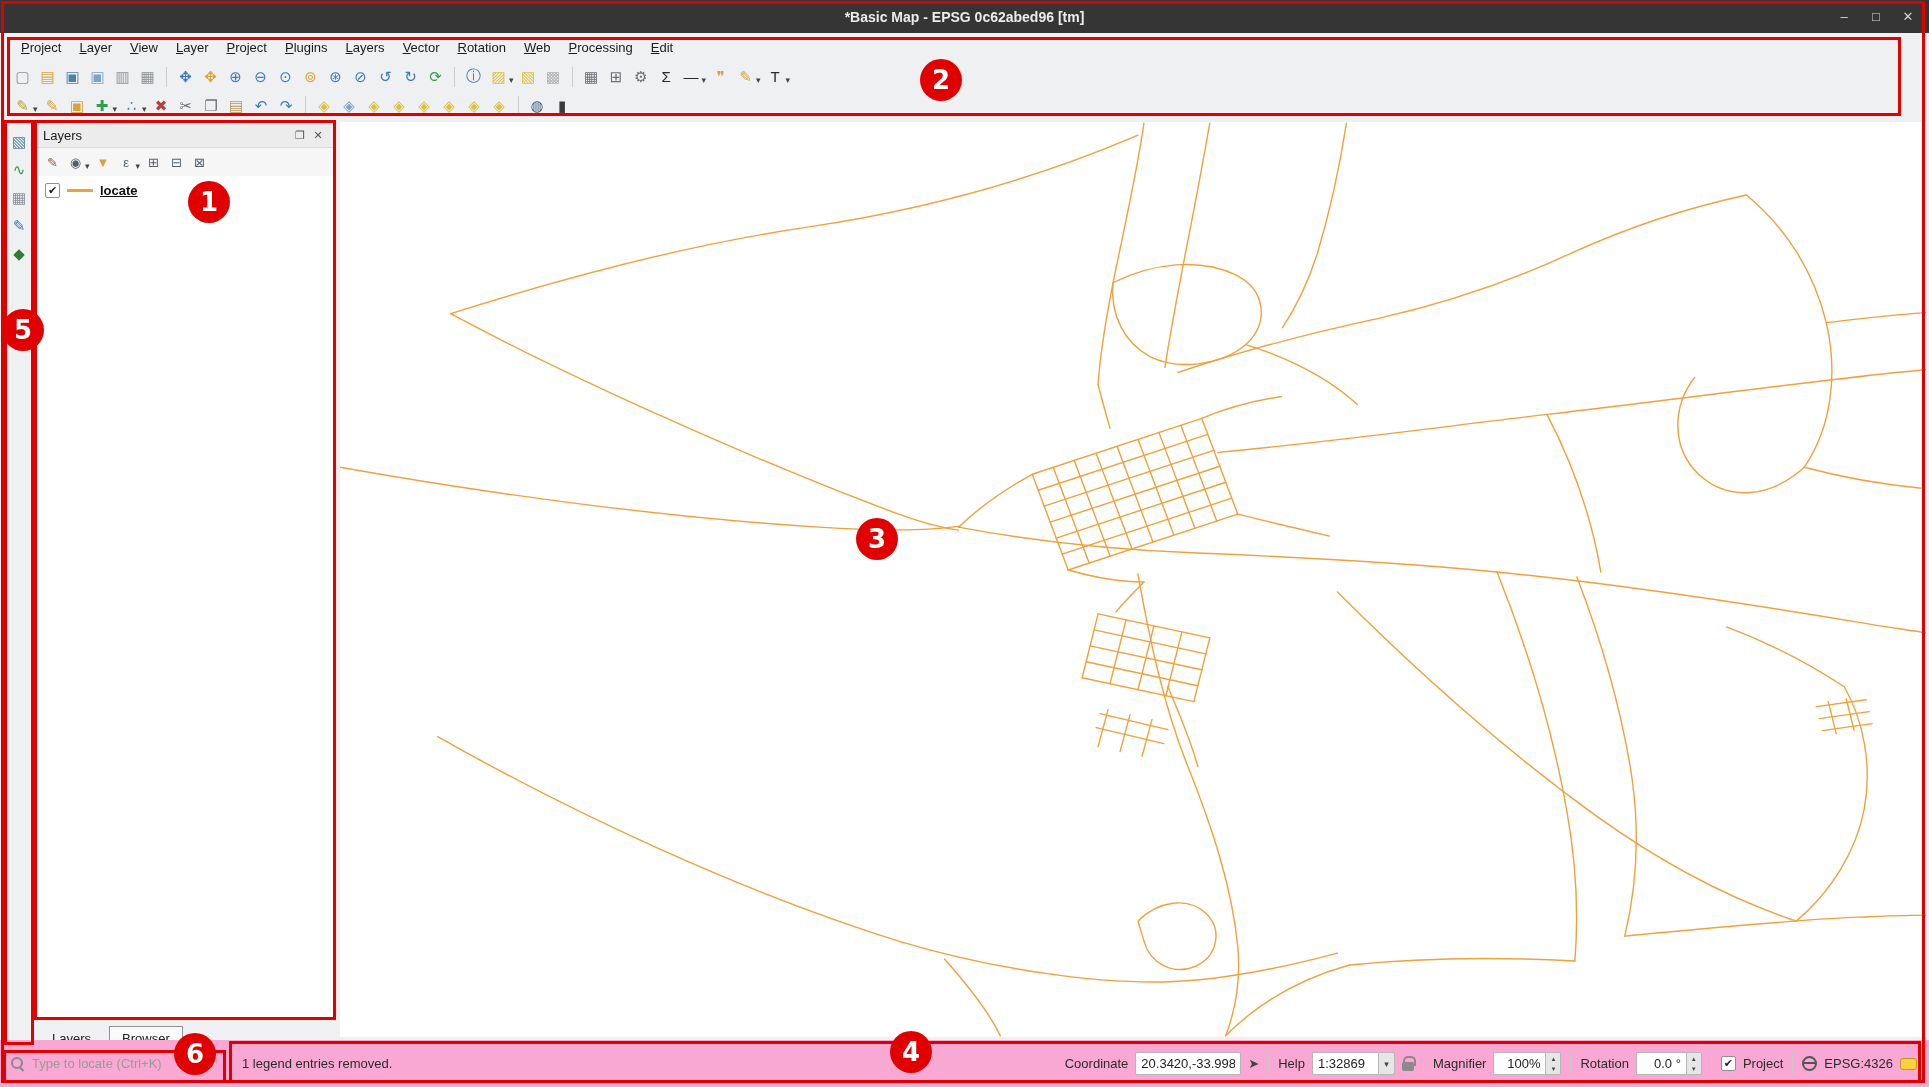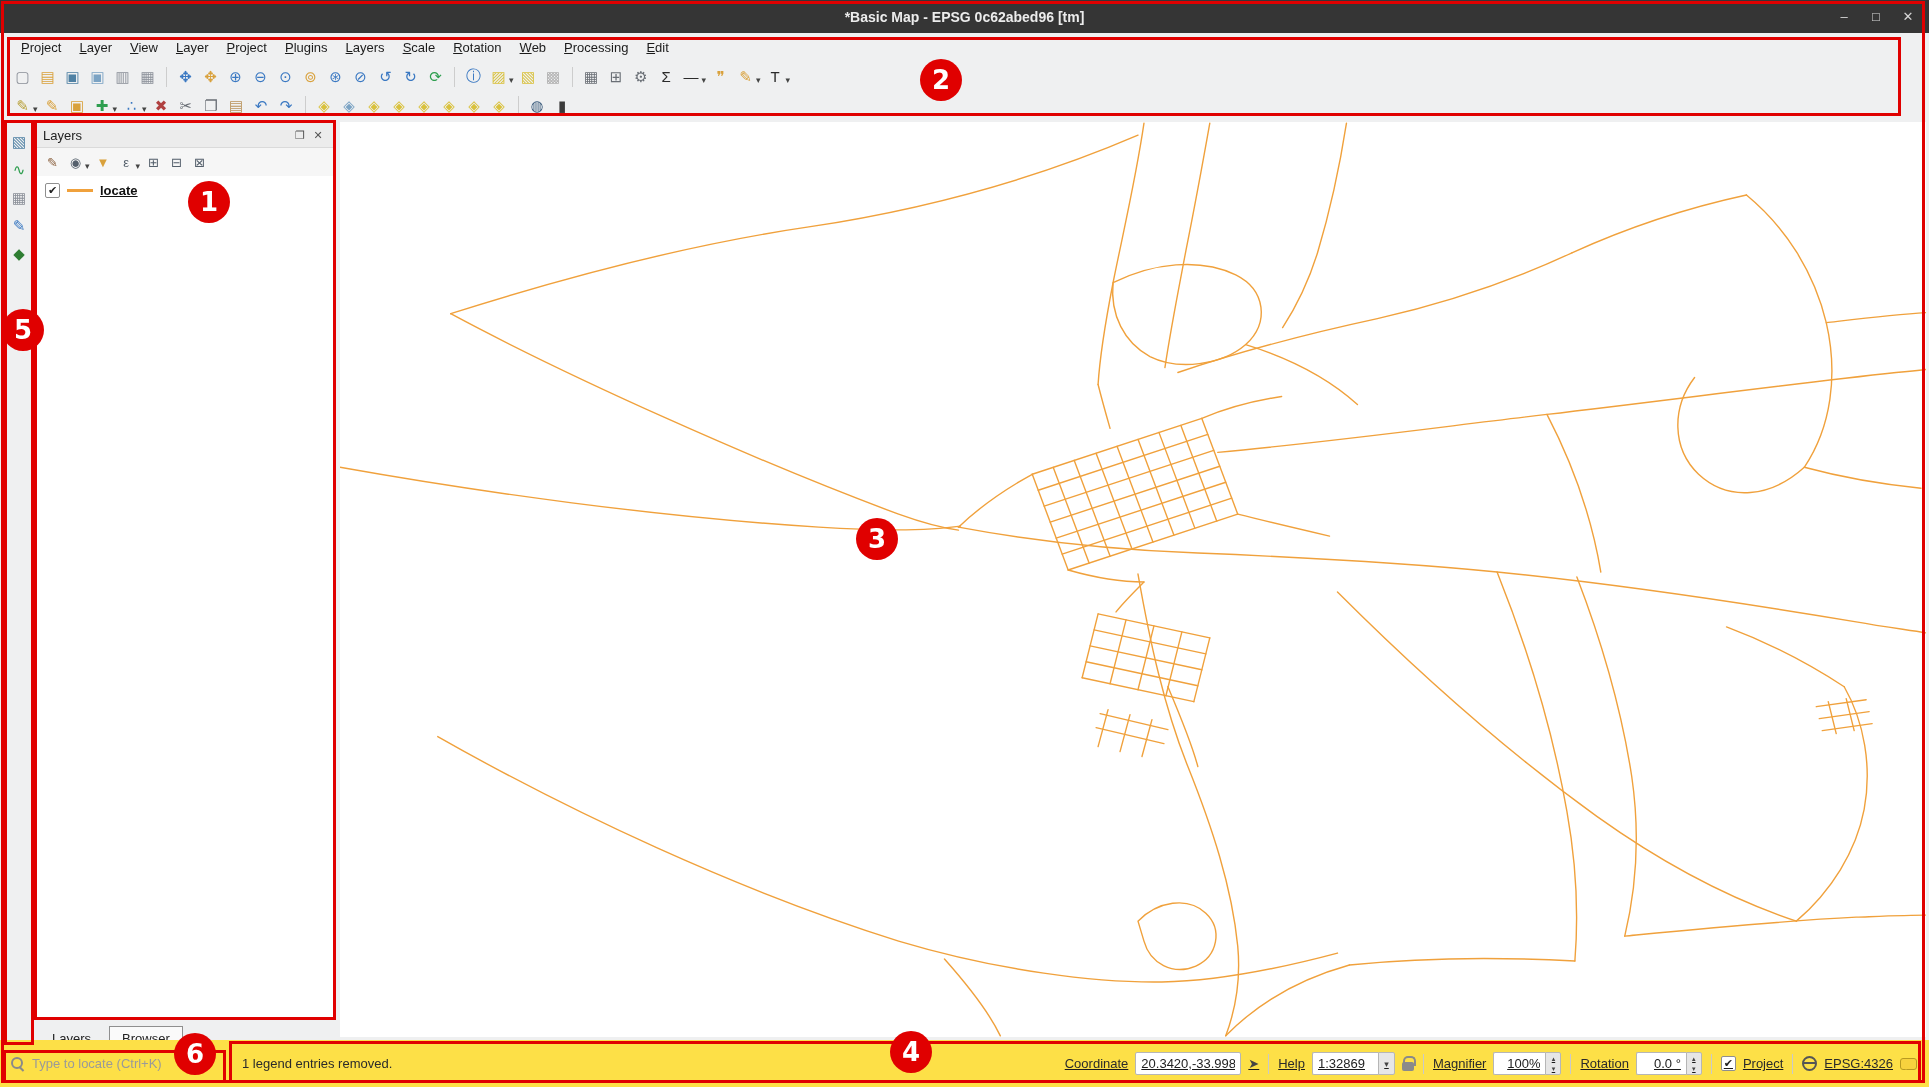--- a/index.html
+++ b/index.html
@@ -62,27 +62,27 @@
   .panel-tab { padding: 4px 12px; color: #222; }
   .panel-tab.framed { border: 1px solid #8f8f8f; background: #fafafa; }
 
   
   .map-canvas { position: absolute; left: 340px; top: 122px; width: 1586px; height: 915px; background: #ffffff; }
   .map-canvas svg { display: block; width: 100%; height: 100%; }
 
   
   .statusbar {
     position: absolute; left: 0; top: 1040px; width: 100%; height: 47px;
-    display: flex; align-items: center; padding: 0 10px; font-size: 13px; background: #fde047;
+    display: flex; align-items: center; padding: 0 10px; font-size: 13px; background: #f9a8d4;
   }
   .locate { display: flex; align-items: center; gap: 7px; width: 208px; }
   .locate input { border: none; background: transparent; font-size: 13px; width: 172px; outline: none; font-family: inherit; color: #444; }
   .locate input::placeholder { color: #9a9a9a; }
   .sb-msg { margin-left: 24px; color: #2b2b2b; }
-  .sb-right { margin-left: auto; display: flex; align-items: center; gap: 7px; padding-right: 2px; text-decoration: underline; }
+  .sb-right { margin-left: auto; display: flex; align-items: center; gap: 7px; padding-right: 2px; }
   .sb-label { color: #2b2b2b; }
   .sb-input { height: 23px; background: #fff; border: 1px solid #b6b6b6; border-radius: 2px; padding: 0 5px; font-size: 13px; font-family: inherit; color: #222; }
   #coord-input { width: 106px; text-align: center; }
   .combo, .spin { display: flex; }
   #scale-input { width: 66px; border-right: none; border-radius: 2px 0 0 2px; }
   #mag-input { width: 52px; border-right: none; border-radius: 2px 0 0 2px; text-align: right; }
   #rot-input { width: 50px; border-right: none; border-radius: 2px 0 0 2px; text-align: right; }
   .combo-btn { width: 17px; height: 23px; border: 1px solid #b6b6b6; background: #e6e6e6; display: flex; align-items: center; justify-content: center; font-size: 9px; color: #444; border-radius: 0 2px 2px 0; }
   .spin-btns { width: 16px; height: 23px; display: flex; flex-direction: column; border: 1px solid #b6b6b6; background: #e6e6e6; border-radius: 0 2px 2px 0; }
   .spin-btns span { flex: 1; display: flex; align-items: center; justify-content: center; font-size: 7px; color: #444; line-height: 1; }
@@ -122,21 +122,21 @@
 </div>
 
 <div class="menubar">
     <span class="menu-item">Project</span>
     <span class="menu-item">Layer</span>
     <span class="menu-item">View</span>
     <span class="menu-item">Layer</span>
     <span class="menu-item">Project</span>
     <span class="menu-item">Plugins</span>
     <span class="menu-item">Layers</span>
-    <span class="menu-item">Scale</span>
+    <span class="menu-item">Vector</span>
     <span class="menu-item">Rotation</span>
     <span class="menu-item">Web</span>
     <span class="menu-item">Processing</span>
     <span class="menu-item">Edit</span>
   </div>
 
 <div class="toolbar" id="toolbar1">
     <span class="tb-icon" style="color: rgb(138, 143, 152);">▢</span>
     <span class="tb-icon" style="color: rgb(217, 161, 60);">▤</span>
     <span class="tb-icon" style="color: rgb(79, 129, 164);">▣</span>

